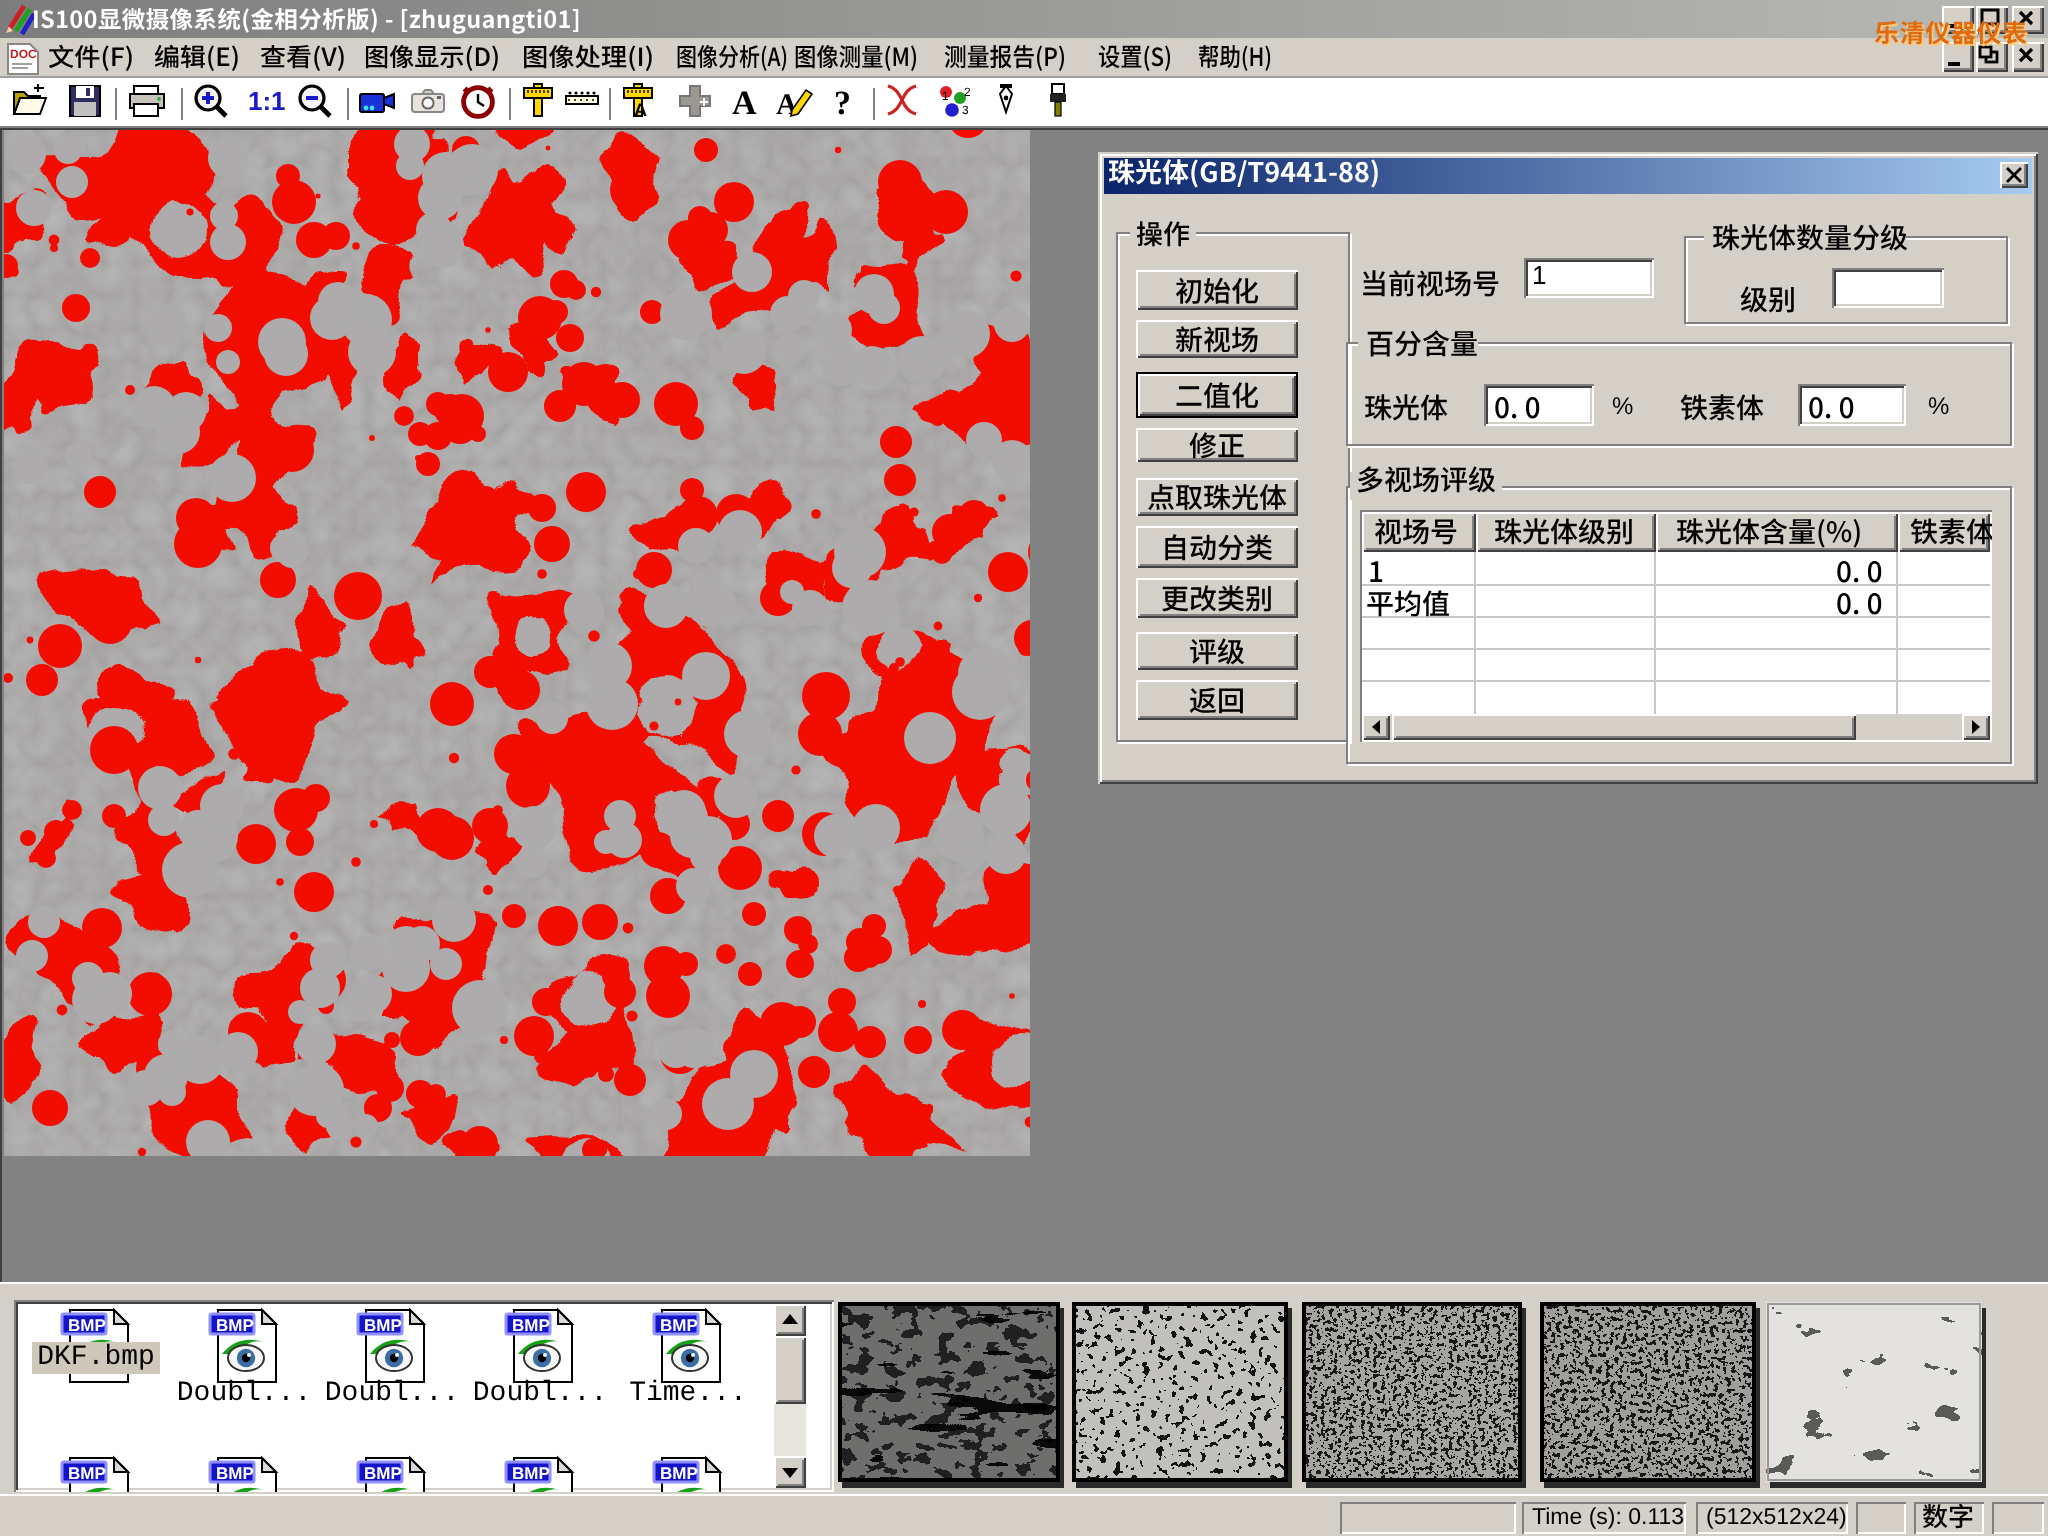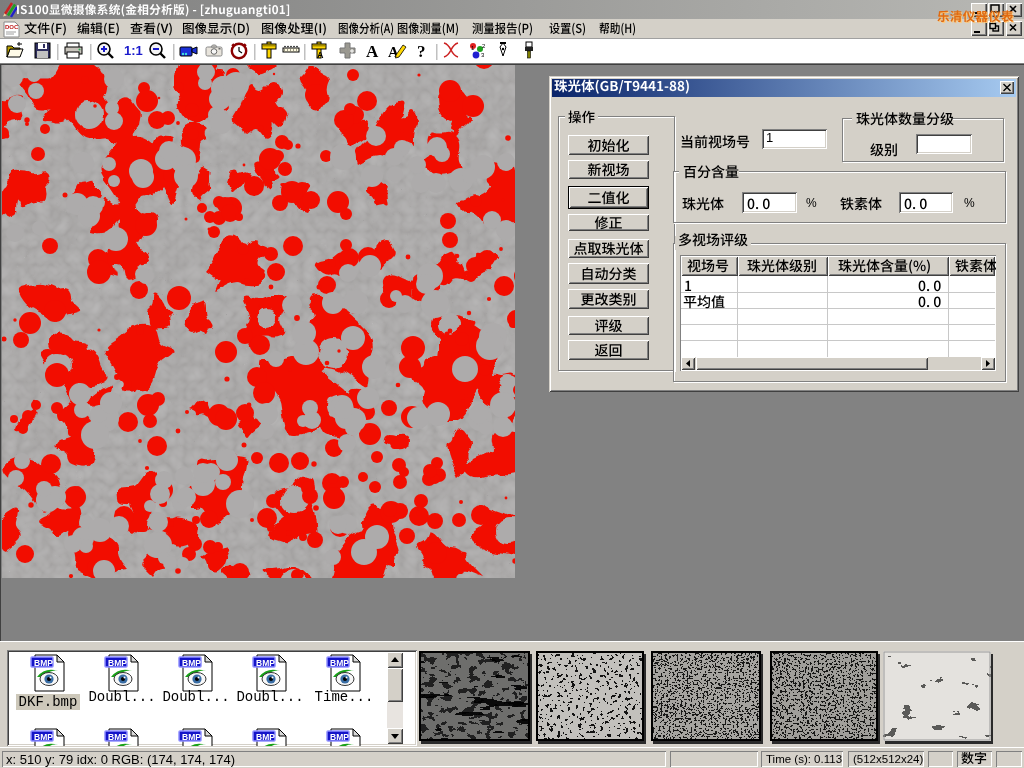--- a/index.html
+++ b/index.html
@@ -862,21 +862,21 @@
 <path d="M26 0l7 7h-7z" fill="#d8d8d8" stroke="#000" stroke-width="1"></path>
 <rect x="0" y="2" width="22" height="10" fill="#1414c8" stroke="#9090ff" stroke-width="1.5" rx="1"></rect>
 <text x="3" y="10.5" font-family="Liberation Sans" font-size="8.5" font-weight="bold" fill="#fff">BMP</text>
 <path d="M6 22 Q14 12 27 16 Q20 14 12 22 Z" fill="#18a018"></path>
 <ellipse cx="18" cy="24" rx="9" ry="6.5" fill="#f8f8f8" stroke="#333"></ellipse>
 <circle cx="18" cy="24" r="4.6" fill="#3a6ea5"></circle>
 <circle cx="18" cy="24" r="2.1" fill="#000"></circle>
 <circle cx="19.5" cy="22.5" r="1" fill="#fff"></circle>
 </g>
     </svg>
- <div style="position:absolute;left:-4px;top:44px;width:90px;text-align:center;font-family:'Liberation Mono',monospace;font-size:14px"><span style="background:#cdc8ba;padding:0 3px">DKF.bmp</span></div>
+ <div style="position:absolute;left:-4px;top:21px;width:90px;text-align:center;font-family:'Liberation Mono',monospace;font-size:14px"><span style="background:#cdc8ba;padding:0 3px">DKF.bmp</span></div>
     <div style="position:absolute;left:70px;top:39px;width:90px;text-align:center;font-family:'Liberation Mono',monospace;font-size:14px">Doubl...</div>
     <div style="position:absolute;left:144px;top:39px;width:90px;text-align:center;font-family:'Liberation Mono',monospace;font-size:14px">Doubl...</div>
     <div style="position:absolute;left:218px;top:39px;width:90px;text-align:center;font-family:'Liberation Mono',monospace;font-size:14px">Doubl...</div>
     <div style="position:absolute;left:292px;top:39px;width:90px;text-align:center;font-family:'Liberation Mono',monospace;font-size:14px">Time...</div>
 </div>
 <div style="position:absolute;left:387px;top:652px;width:16px;height:92px;background:#e8e4e0;z-index:5">
  <div class="btn" style="left:0;top:0;width:16px;height:16px"></div>
  <svg width="16" height="16" style="position:absolute;left:0;top:0">
       <path d="M8 5l4 5H4z" fill="#000"></path>
     </svg>
@@ -964,21 +964,20 @@
           <feFuncA type="discrete" tableValues="0 0 0 0 0 0 0 0 0 0 0 0 0 0 0 1 1 1 1 1 1 1 1 1"></feFuncA>
         </feComponentTransfer>
         <feComposite operator="in" in2="SourceGraphic"></feComposite>
       </filter>
     </defs>
     <rect width="108" height="90" fill="#e4e2de"></rect>
     <rect width="108" height="90" fill="#8a8a88" filter="url(#n5)" opacity="0.6"></rect>
     <rect x="1" y="1" width="106" height="88" fill="none" stroke="#999" stroke-width="1"></rect>
   </svg>
 <div style="position:absolute;left:0;top:747px;width:1024px;height:21px;background:#d4d0c8;border-top:1px solid #fff;font-size:12px">
-<div style="position:absolute;left:2px;top:3px;width:664px;height:16px;box-shadow:inset 1px 1px 0 #808080,inset -1px -1px 0 #fff;padding:1px 0 0 4px;font-size:13px;white-space:nowrap">x: 510 y: 79  idx: 0  RGB: (174, 174, 174)</div>
 <div style="position:absolute;left:670px;top:3px;width:88px;height:16px;box-shadow:inset 1px 1px 0 #808080,inset -1px -1px 0 #fff"></div>
 <div style="position:absolute;left:761px;top:3px;width:82px;height:16px;box-shadow:inset 1px 1px 0 #808080,inset -1px -1px 0 #fff;padding:2px 15px 0 5px;font-size:11.5px;white-space:nowrap">Time (s): 0.113</div>
 <div style="position:absolute;left:848px;top:3px;width:76px;height:16px;box-shadow:inset 1px 1px 0 #808080,inset -1px -1px 0 #fff;padding:2px 0 0 5px;font-size:11.5px;white-space:nowrap">(512x512x24)</div>
 <div style="position:absolute;left:928px;top:3px;width:25px;height:16px;box-shadow:inset 1px 1px 0 #808080,inset -1px -1px 0 #fff"></div>
 <div style="position:absolute;left:957px;top:3px;width:35px;height:16px;box-shadow:inset 1px 1px 0 #808080,inset -1px -1px 0 #fff"></div>
 <div style="position:absolute;left:996px;top:3px;width:26px;height:16px;box-shadow:inset 1px 1px 0 #808080,inset -1px -1px 0 #fff"></div>
 </div>
 <svg width="1024" height="768" viewBox="0 0 1024 768" style="position:absolute;left:0;top:0;z-index:60;pointer-events:none">
     <g transform="translate(16,14) scale(0.011800,-0.011800)" fill="#fff">
       <path transform="translate(0,0)" d="M91 0V741H239V0Z"></path>

